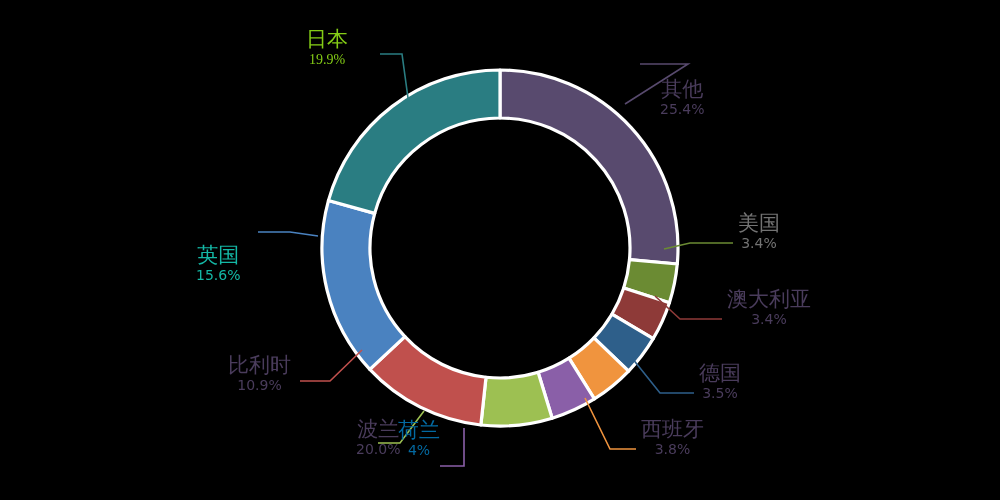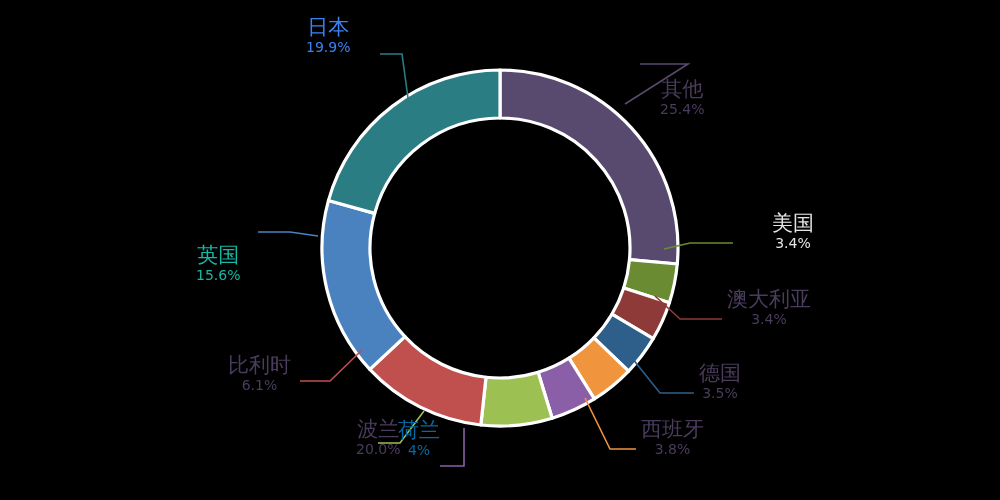--- a/index.html
+++ b/index.html
@@ -82,21 +82,21 @@
         <path d="M 300 381 L 330 381 L 362 350" stroke="#c0504d" class="leader-line"></path>
         <path d="M 258 232 L 290 232 L 318 236" stroke="#4a82c0" class="leader-line"></path>
         <path d="M 380 54 L 402 54 L 408 98" stroke="#2a7d82" class="leader-line"></path>
       </g>
   </svg>
   <div id="labels-layer">
       <div class="label-group" style="left: 660px; top: 38px; color: rgb(74, 60, 92); margin-top: 40px;">
         <span class="label-name">其他</span>
         <span class="label-value">25.4%</span>
       </div>
-      <div class="label-group" style="left: 772px; top: 212px; color: #e5e5e5;">
+      <div class="label-group" style="left: 738px; top: 212px; color: #737373;">
         <span class="label-name">美国</span>
         <span class="label-value">3.4%</span>
       </div>
       <div class="label-group" style="left: 727px; top: 288px; color: rgb(74, 60, 92);">
         <span class="label-name">澳大利亚</span>
         <span class="label-value">3.4%</span>
       </div>
       <div class="label-group" style="left: 699px; top: 362px; color: rgb(74, 60, 92);">
         <span class="label-name">德国</span>
         <span class="label-value">3.5%</span>
@@ -108,24 +108,24 @@
       <div class="label-group" style="left: 398px; top: 419px; color: #0369a1;">
         <span class="label-name">荷兰</span>
         <span class="label-value">4%</span>
       </div>
       <div class="label-group" style="left: 324px; top: 418px; color: rgb(74, 60, 92); margin-left: 32px;">
         <span class="label-name">波兰</span>
         <span class="label-value">20.0%</span>
       </div>
       <div class="label-group" style="left: 228px; top: 354px; color: rgb(74, 60, 92);">
         <span class="label-name">比利时</span>
-        <span class="label-value">6.1%</span>
+        <span class="label-value">10.9%</span>
       </div>
       <div class="label-group" style="left: 196px; top: 205px; color: #14b8a6; margin-top: 39px;">
         <span class="label-name">英国</span>
         <span class="label-value">15.6%</span>
       </div>
-      <div class="label-group" style="left: 306px; top: 16px; color: #3b82f6;">
+      <div class="label-group" style="left: 306px; top: 28px; color: #84cc16; font-family: Liberation Serif, serif;">
         <span class="label-name">日本</span>
         <span class="label-value">19.9%</span>
       </div>
     </div>
 </div>
 
 </body></html>

